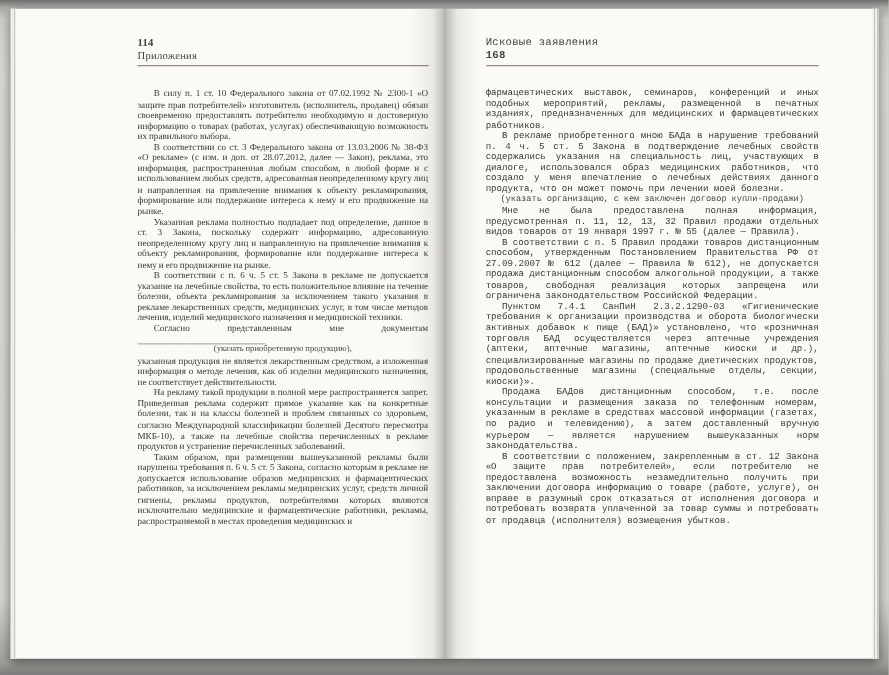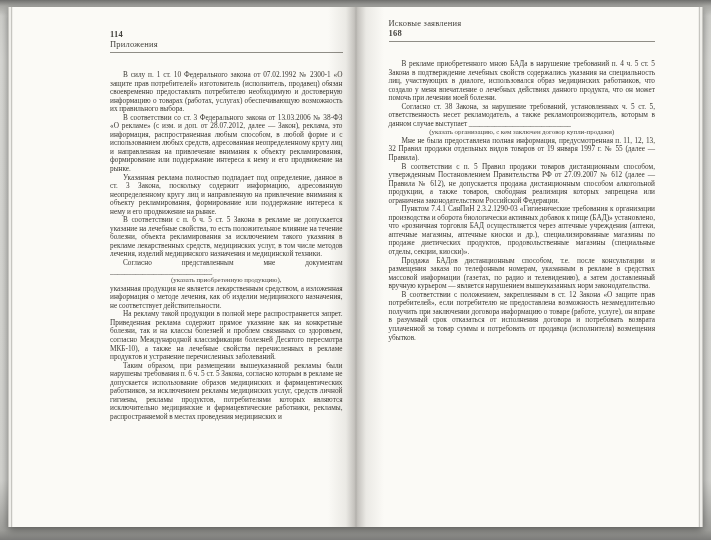--- a/index.html
+++ b/index.html
@@ -36,21 +36,21 @@
       rgba(0,0,0,0) 0%, rgba(90,85,75,0.10) 32%, rgba(70,65,58,0.30) 47%,
       rgba(60,56,50,0.38) 50%, rgba(70,65,58,0.30) 53%, rgba(90,85,75,0.10) 68%, rgba(0,0,0,0) 100%);
     pointer-events: none;
   }
   .page {
     flex: 1 1 50%;
     position: relative;
     color: #35332f;
   }
   .page-inner-left  { padding: 22px 13px 16px 102px; }
-  .page-inner-right { padding: 11px 48px 16px 33px; }
+  .page-inner-right { padding: 22px 48px 16px 33px; font-family: Liberation Mono, monospace; }
 
   .running-head {
     display: flex; justify-content: space-between; align-items: baseline;
     font-size: 8.5px; letter-spacing: 0.2px; color: #45433e;
     border-bottom: 1px solid #8f8d86;
     padding-bottom: 3px; margin-bottom: 18px; flex-direction: column;
   }
   .running-head .num { font-weight: bold; }
 
   .body-text {
@@ -98,22 +98,22 @@
       </div>
     </div>
 
     <div class="page">
       <div class="page-inner-right">
         <div class="running-head">
           <span>Исковые заявления</span>
           <span class="num">168</span>
         </div>
         <div class="body-text">
+          <p class="p-cont">фармацевтических выставок, семинаров, конференций и иных подобных мероприятий, рекламы, размещенной в печатных изданиях, предназначенных для медицинских и фармацевтических работников.</p>
           <p class="p-indent">В рекламе приобретенного мною БАДа в нарушение требований п. 4 ч. 5 ст. 5 Закона в подтверждение лечебных свойств содержались указания на специальность лиц, участвующих в диалоге, использовался образ медицинских работников, что создало у меня впечатление о лечебных действиях данного продукта, что он может помочь при лечении моей болезни.</p>
-          <p class="p-indent">Согласно ст. 38 Закона, за нарушение требований, установленных ч. 5 ст. 5, ответственность несет рекламодатель, а также рекламопроизводитель, которым в данном случае выступает ____________________________</p>
           <p class="p-center">(указать организацию, с кем заключен договор купли-продажи)</p>
           <p class="p-indent">Мне не была предоставлена полная информация, предусмотренная п. 11, 12, 13, 32 Правил продажи отдельных видов товаров от 19 января 1997 г. № 55 (далее — Правила).</p>
           <p class="p-indent">В соответствии с п. 5 Правил продажи товаров дистанционным способом, утвержденным Постановлением Правительства РФ от 27.09.2007 № 612 (далее — Правила № 612), не допускается продажа дистанционным способом алкогольной продукции, а также товаров, свободная реализация которых запрещена или ограничена законодательством Российской Федерации.</p>
           <p class="p-indent">Пунктом 7.4.1 СанПиН 2.3.2.1290-03 «Гигиенические требования к организации производства и оборота биологически активных добавок к пище (БАД)» установлено, что «розничная торговля БАД осуществляется через аптечные учреждения (аптеки, аптечные магазины, аптечные киоски и др.), специализированные магазины по продаже диетических продуктов, продовольственные магазины (специальные отделы, секции, киоски)».</p>
           <p class="p-indent">Продажа БАДов дистанционным способом, т.е. после консультации и размещения заказа по телефонным номерам, указанным в рекламе в средствах массовой информации (газетах, по радио и телевидению), а затем доставленный вручную курьером — является нарушением вышеуказанных норм законодательства.</p>
           <p class="p-indent">В соответствии с положением, закрепленным в ст. 12 Закона «О защите прав потребителей», если потребителю не предоставлена возможность незамедлительно получить при заключении договора информацию о товаре (работе, услуге), он вправе в разумный срок отказаться от исполнения договора и потребовать возврата уплаченной за товар суммы и потребовать от продавца (исполнителя) возмещения убытков.</p>
         </div>
       </div>
     </div>
 

